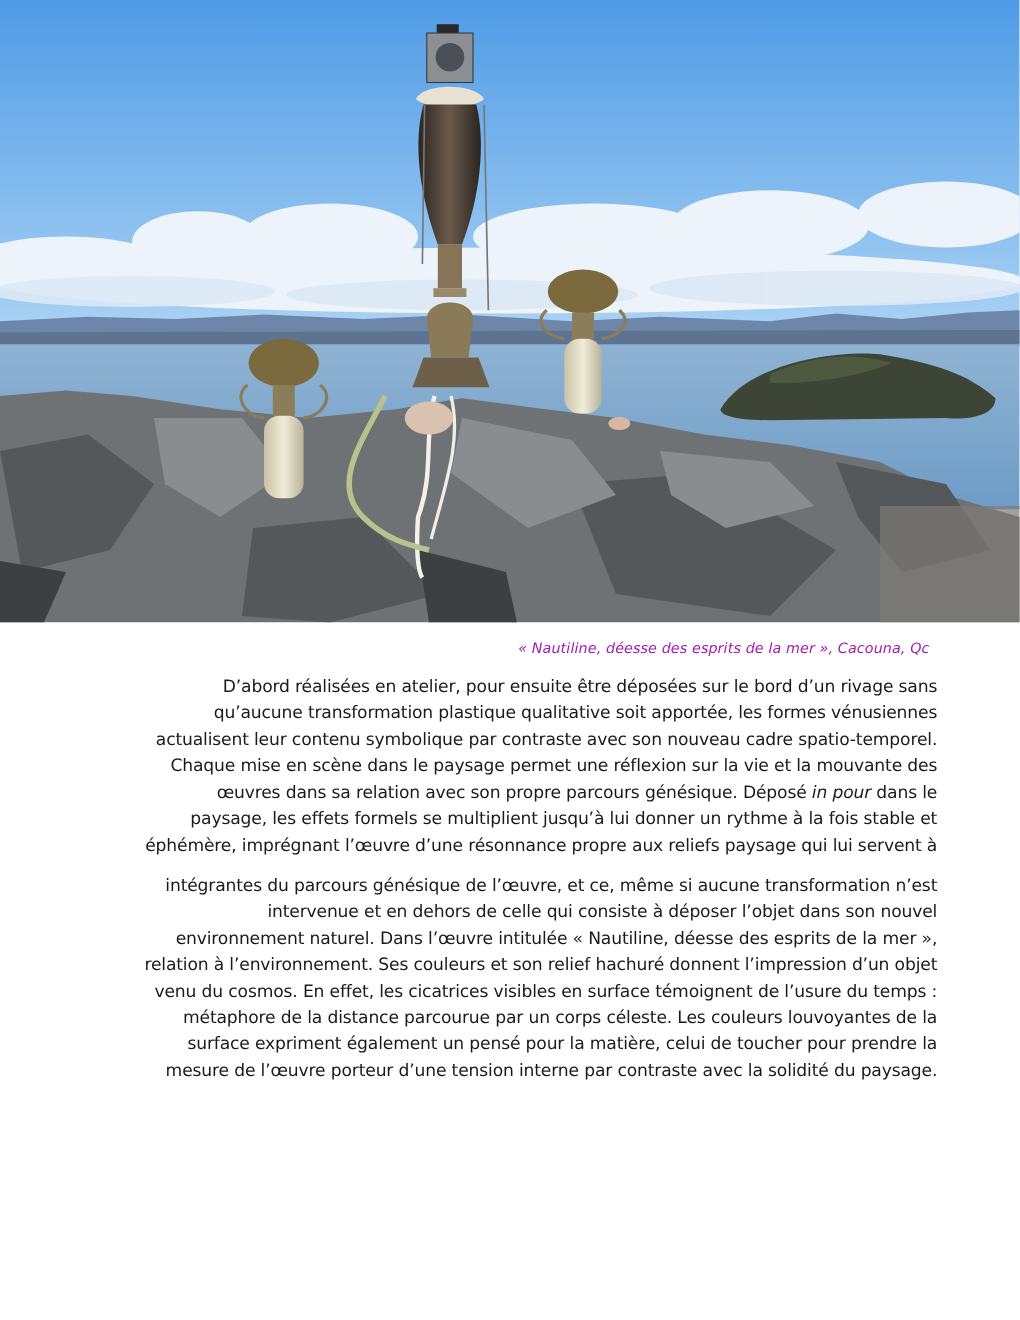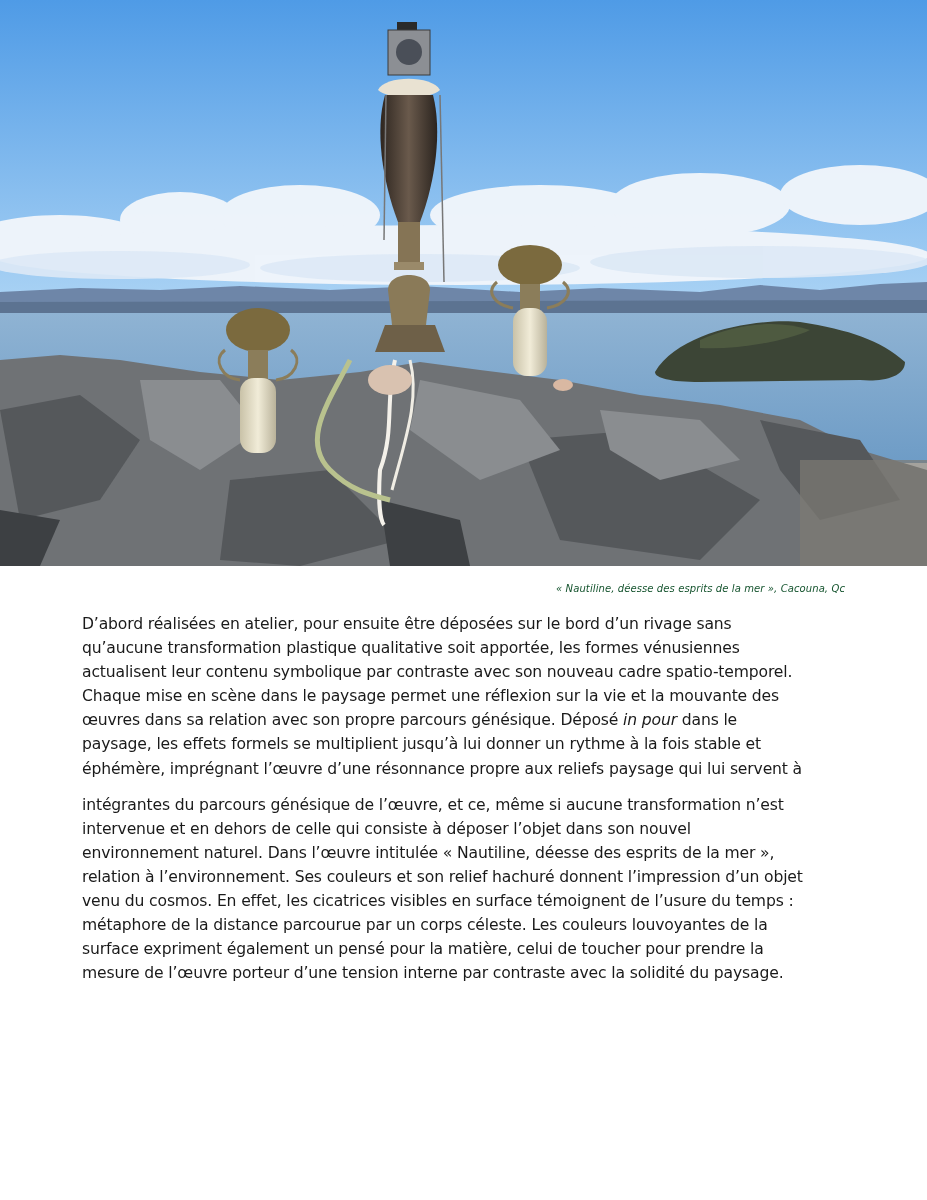--- a/index.html
+++ b/index.html
@@ -1,25 +1,25 @@
 <!DOCTYPE html>
 <html><head>
 <meta charset="utf-8">
 <style>
   html, body { margin:0; padding:0; background:#ffffff; }
   body { width:927px; height:1200px; position:relative; overflow:hidden;
          font-family:"DejaVu Sans", "Liberation Sans", sans-serif; color:#1a1a1a; }
   .photo { position:absolute; left:0; top:0; width:927px; height:566px; overflow:hidden; }
   .photo svg { display:block; }
-  .caption { position:absolute; right:82px; top:583px; font-size:10px; font-style:italic;
-             color:#14532d; letter-spacing:0.1px; }
+  .caption { position:absolute; right:82px; top:583px; font-size:13px; font-style:italic;
+             color:#a21caf; letter-spacing:0.1px; }
   .body-text { position:absolute; left:82px; top:612px; width:770px; font-size:15.6px;
                line-height:24.1px; color:#1a1a1a; letter-spacing:-0.15px; }
   .body-text p { margin:0 0 12px 0; }
-  .line { display:block; white-space:nowrap; }
+  .line { display:block; white-space:nowrap;text-align:right; }
   em { font-style:italic; }
 </style>
 </head>
 <body>
 
 <div class="photo">
   <svg width="927" height="566" viewBox="0 0 927 566">
     <defs>
       <linearGradient id="sky" x1="0" y1="0" x2="0" y2="1">
         <stop offset="0" stop-color="#4f9be6"></stop>

